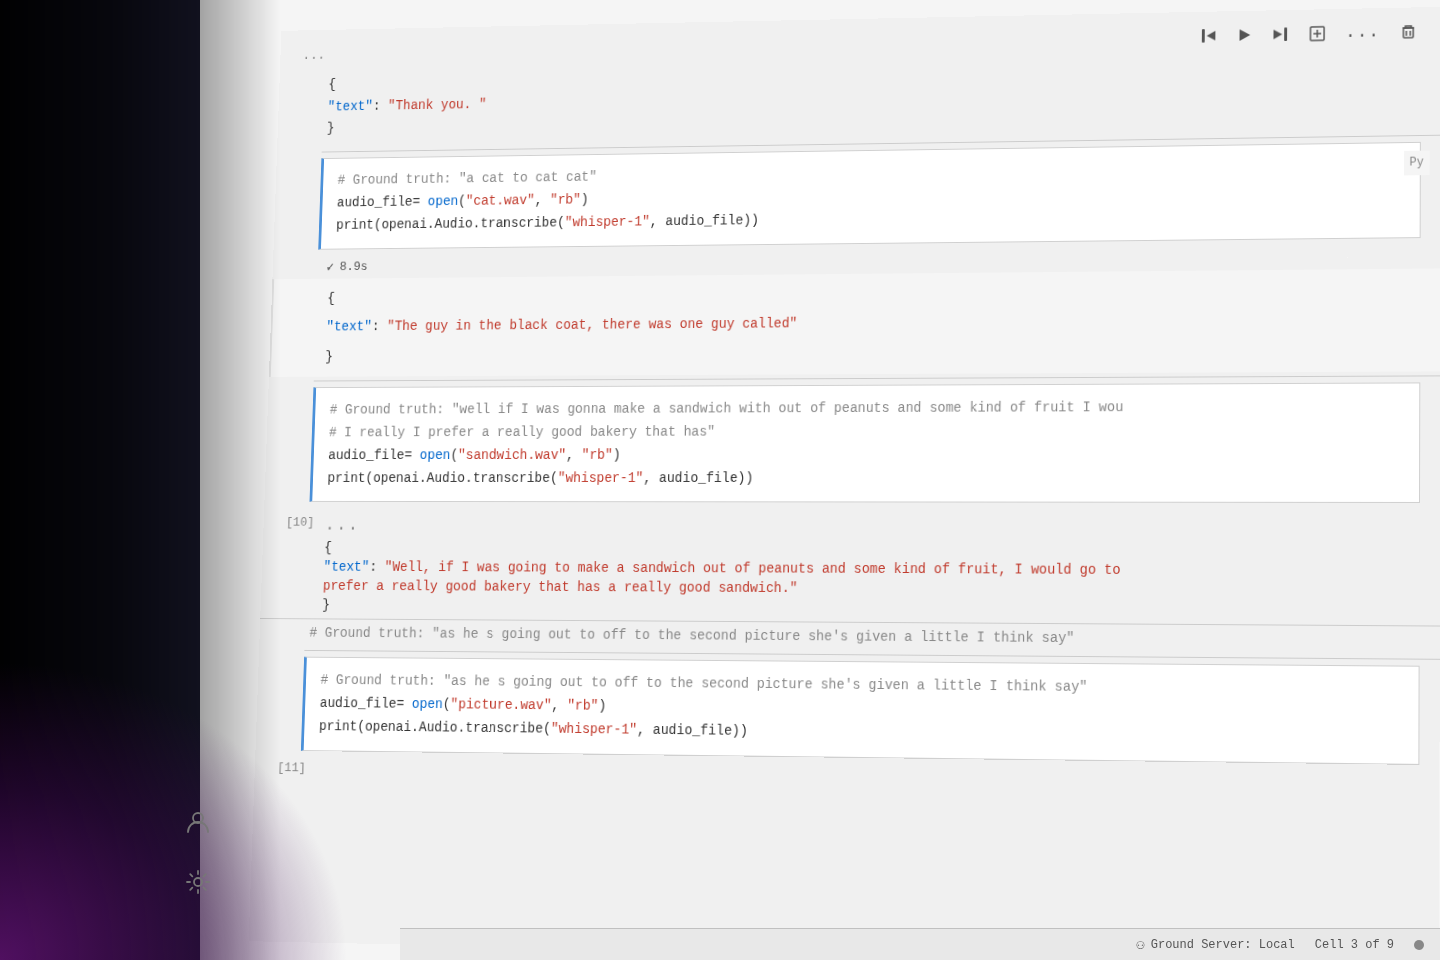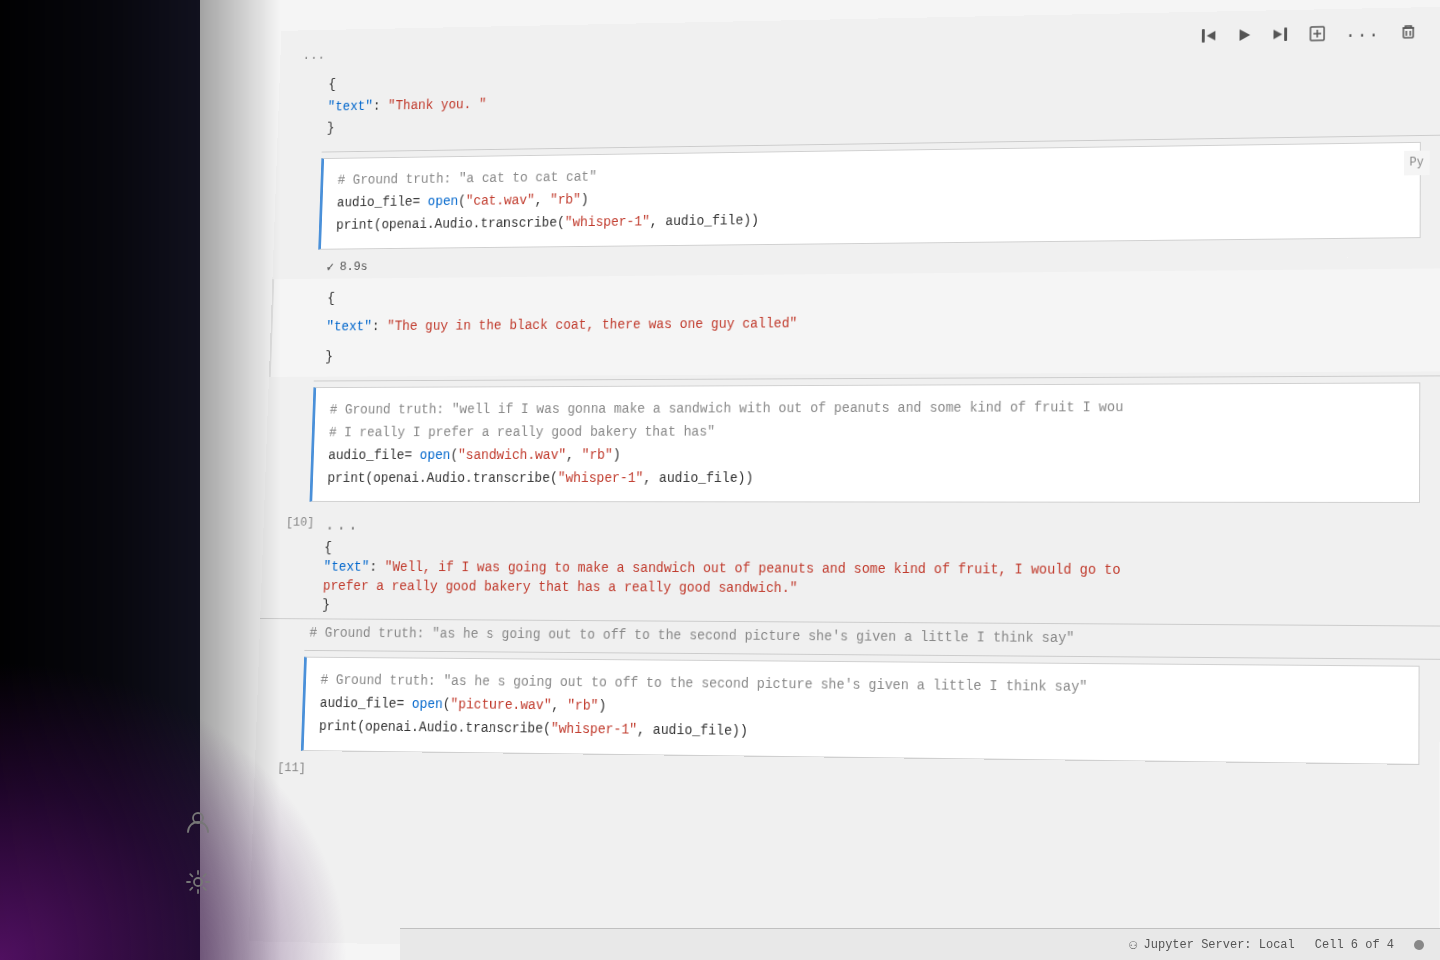--- a/index.html
+++ b/index.html
@@ -378,18 +378,18 @@
 
     <div style="display:flex; align-items:center; padding: 4px 0 4px 16px;">
       <span class="output-num" style="margin-right:8px; min-width:40px; text-align:right;">[11]</span>
     </div>
 
   </div>
 
   <div class="status-bar">
     <div class="server-info">
       <span class="link-icon">⚇</span>
-      <span>Jupyter Server: Local</span>
-    </div>
-    <div>Cell 6 of 4</div>
+      <span>Ground Server: Local</span>
+    </div>
+    <div>Cell 3 of 9</div>
     <div style="width:10px;height:10px;border-radius:50%;background:#888;display:inline-block;"></div>
   </div>
 </div>
 
 </body></html>

